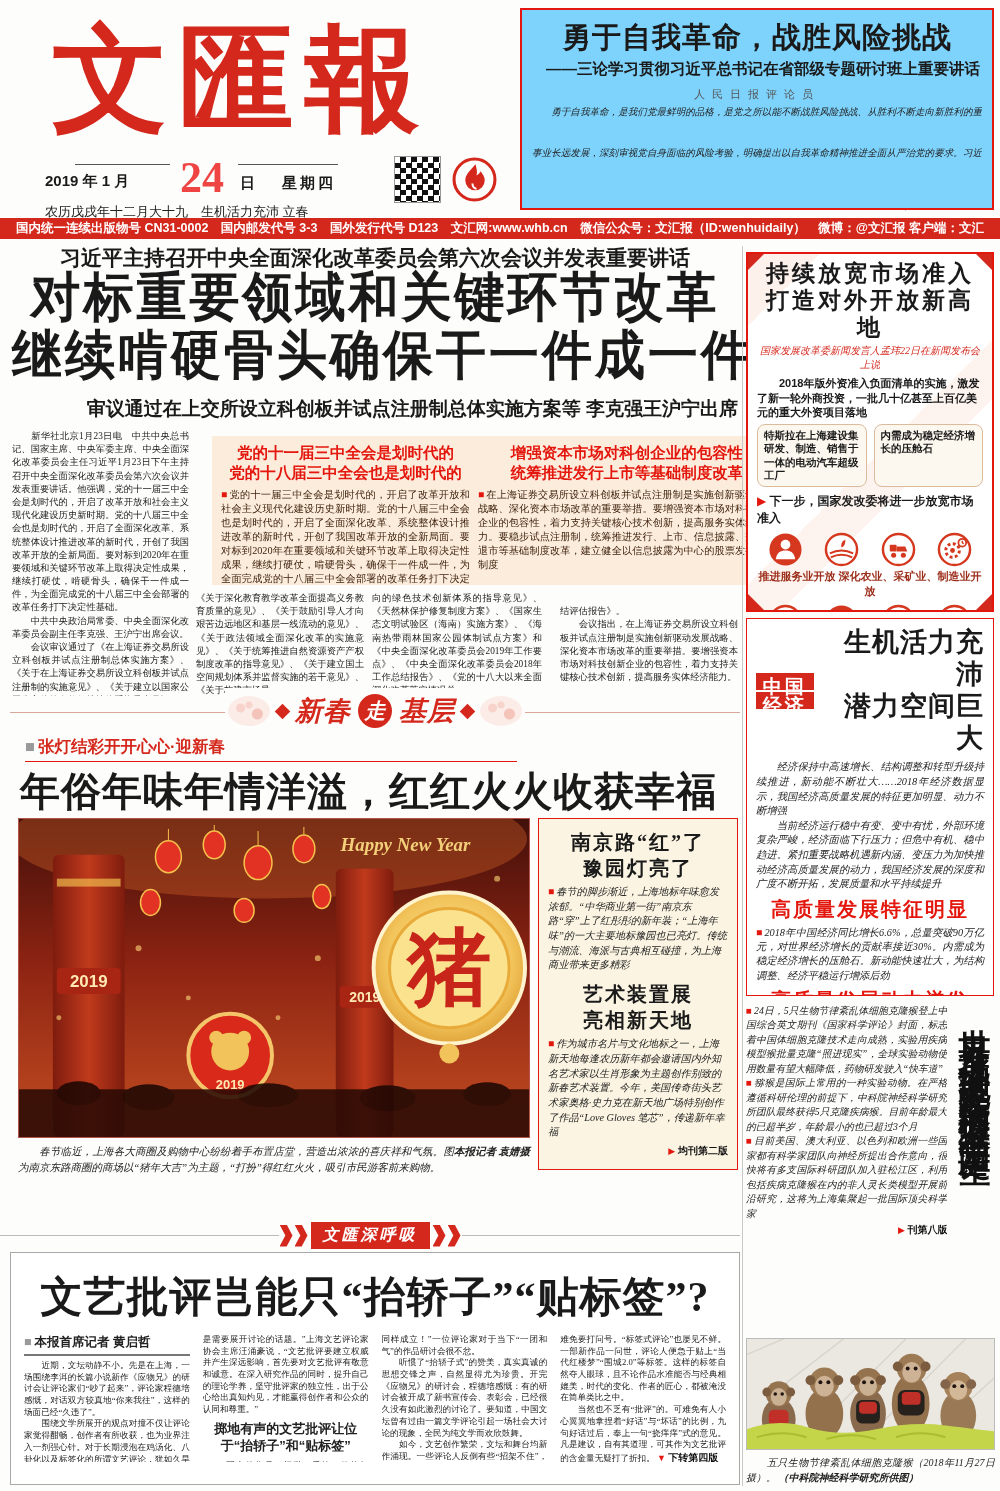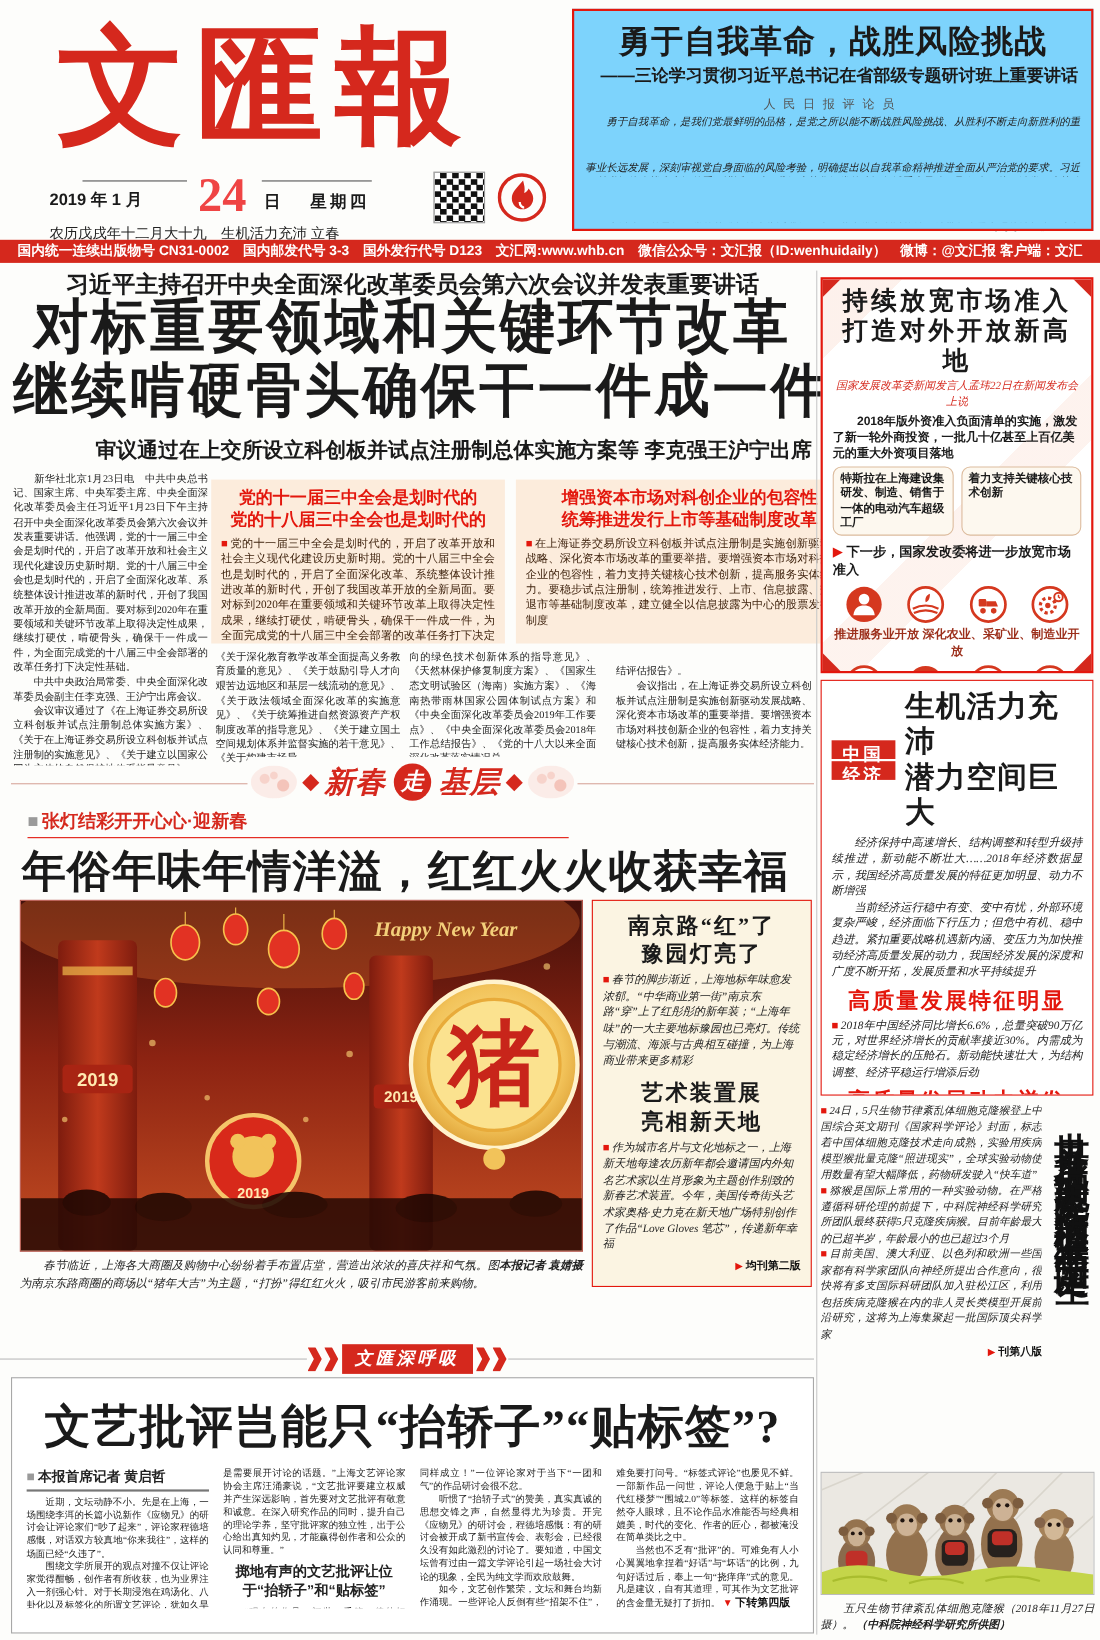--- a/index.html
+++ b/index.html
@@ -52,21 +52,21 @@
 
   
   #lead-kicker { left:12px; top:244px; width:726px; font-size:21px; font-weight:900; }
   .lead-h { left:12px; width:726px; font-size:50px; font-weight:900; letter-spacing:3px;
     line-height:1; white-space:nowrap; transform:scaleY(1.06); transform-origin:top; }
   #lead-h1 { top:270px; }
   #lead-h2 { top:328px; }
   #lead-deck { left:12px; top:396px; width:726px; font-size:19px; font-weight:900; text-align:right; }
   #lead-c1 { left:12px; top:430px; width:177px; height:266px; font-size:9.3px; line-height:1.42; overflow:hidden; }
   .hl-box { top:436px; height:149px; background:#fcecdc; padding:7px 9px; overflow:hidden; }
-  #hl1 { left:192px; width:267px; }
+  #hl1 { left:212px; width:267px; }
   #hl2 { left:469px; width:316px; }
   .hl-t { font-size:15.5px; font-weight:900; color:#e3170d; text-align:center; line-height:1.3; }
   .hl-b { margin-top:5px; font-size:10.2px; line-height:1.36; color:#3f230e; }
   .lead-bcol { top:592px; height:104px; font-size:9.3px; line-height:1.42; overflow:hidden; }
   #lead-c2 { left:196px; width:168px; }
   #lead-c3 { left:372px; width:170px; }
   #lead-c4 { left:560px; width:178px; }
   .jump { font-weight:900; font-size:10px; color:#111; font-style:normal; }
   .jump .arr { font-size:9px; }
 
@@ -85,24 +85,24 @@
   #mk-arrow { margin-top:6px; font-size:12px; font-weight:900; }
   .mk-icons { margin-top:5px; display:flex; justify-content:space-around; }
   .mk-icons svg { width:35px; height:35px; }
   .mk-label { margin-top:2px; text-align:center; font-size:11px; font-weight:900; color:#9c2f1b; }
 
   
   #eco-box { left:746px; top:618px; width:248px; height:378px; border:1.5px solid #e3170d;
     background:#fff; padding:8px 9px; overflow:hidden; }
   #eco-head { display:flex; align-items:center; }
   #eco-logo { width:60px; }
-  .eco-logo-cell { background:#d5281d; color:#fff; font-size:16px; font-weight:900;
+  .eco-logo-cell { background:#d5281d; color:#fff; font-size:19px; font-weight:900;
     letter-spacing:3px; text-align:center; height:17px; line-height:27px; }
   .eco-logo-cell + .eco-logo-cell { margin-top:2px; }
-  #eco-hl { margin-left:9px; font-size:27px; font-weight:900; line-height:1.18; letter-spacing:1px; }
+  #eco-hl { margin-left:9px; font-size:27px; font-weight:900; line-height:1.18; letter-spacing:1px;text-align:right; }
   #eco-intro { margin-top:6px; font-size:10.3px; line-height:1.42; color:#222; }
   .eco-sub { margin-top:4px; text-align:center; font-size:20px; font-weight:900; color:#e3170d; letter-spacing:2px; }
   .eco-b { margin-top:3px; font-size:10.3px; line-height:1.38; color:#222; }
 
   
   #sp-line { left:10px; top:712px; width:730px; border-top:1px solid #d8a79c; }
   #sp-banner { left:225px; top:688px; width:300px; height:46px; background:#fdfdfb;
     display:flex; align-items:center; justify-content:center; gap:7px; }
   .lace { width:42px; height:30px; border-radius:50%;
     background:radial-gradient(circle at 30% 40%, #f6c9c0 0 4px, transparent 5px),
@@ -234,21 +234,21 @@
     <div class="mk-corner" style="left:-2px;top:-2px;clip-path:polygon(0 0,100% 0,0 100%);"></div>
     <div class="mk-corner" style="right:-2px;top:-2px;clip-path:polygon(0 0,100% 0,100% 100%);"></div>
     <div class="mk-corner" style="left:-2px;bottom:-2px;clip-path:polygon(0 0,100% 100%,0 100%);"></div>
     <div class="mk-corner" style="right:-2px;bottom:-2px;clip-path:polygon(100% 0,100% 100%,0 100%);"></div>
     <div class="mk-t serif">持续放宽市场准入</div>
     <div class="mk-t serif">打造对外开放新高地</div>
     <div id="mk-source" class="kai">国家发展改革委新闻发言人孟玮22日在新闻发布会上说</div>
     <div id="mk-intro">2018年版外资准入负面清单的实施，激发了新一轮外商投资，一批几十亿甚至上百亿美元的重大外资项目落地</div>
     <div id="mk-cards">
       <div class="mk-card">特斯拉在上海建设集研发、制造、销售于一体的电动汽车超级工厂</div>
-      <div class="mk-card">着力支持关键核心技术创新</div>
+      <div class="mk-card">内需成为稳定经济增长的压舱石</div>
     </div>
     <div id="mk-arrow">
       <span class="arr">▶</span>
       <span>下一步，国家发改委将进一步放宽市场准入</span>
     </div>
     <div class="mk-icons">
       <svg viewBox="0 0 36 36">
         <circle cx="18" cy="18" r="16.5" fill="#d5381f"></circle>
         <circle cx="18" cy="13" r="5" fill="#fff"></circle>
         <path d="M8 28c1-7 5-9 10-9s9 2 10 9z" fill="#fff"></path>

